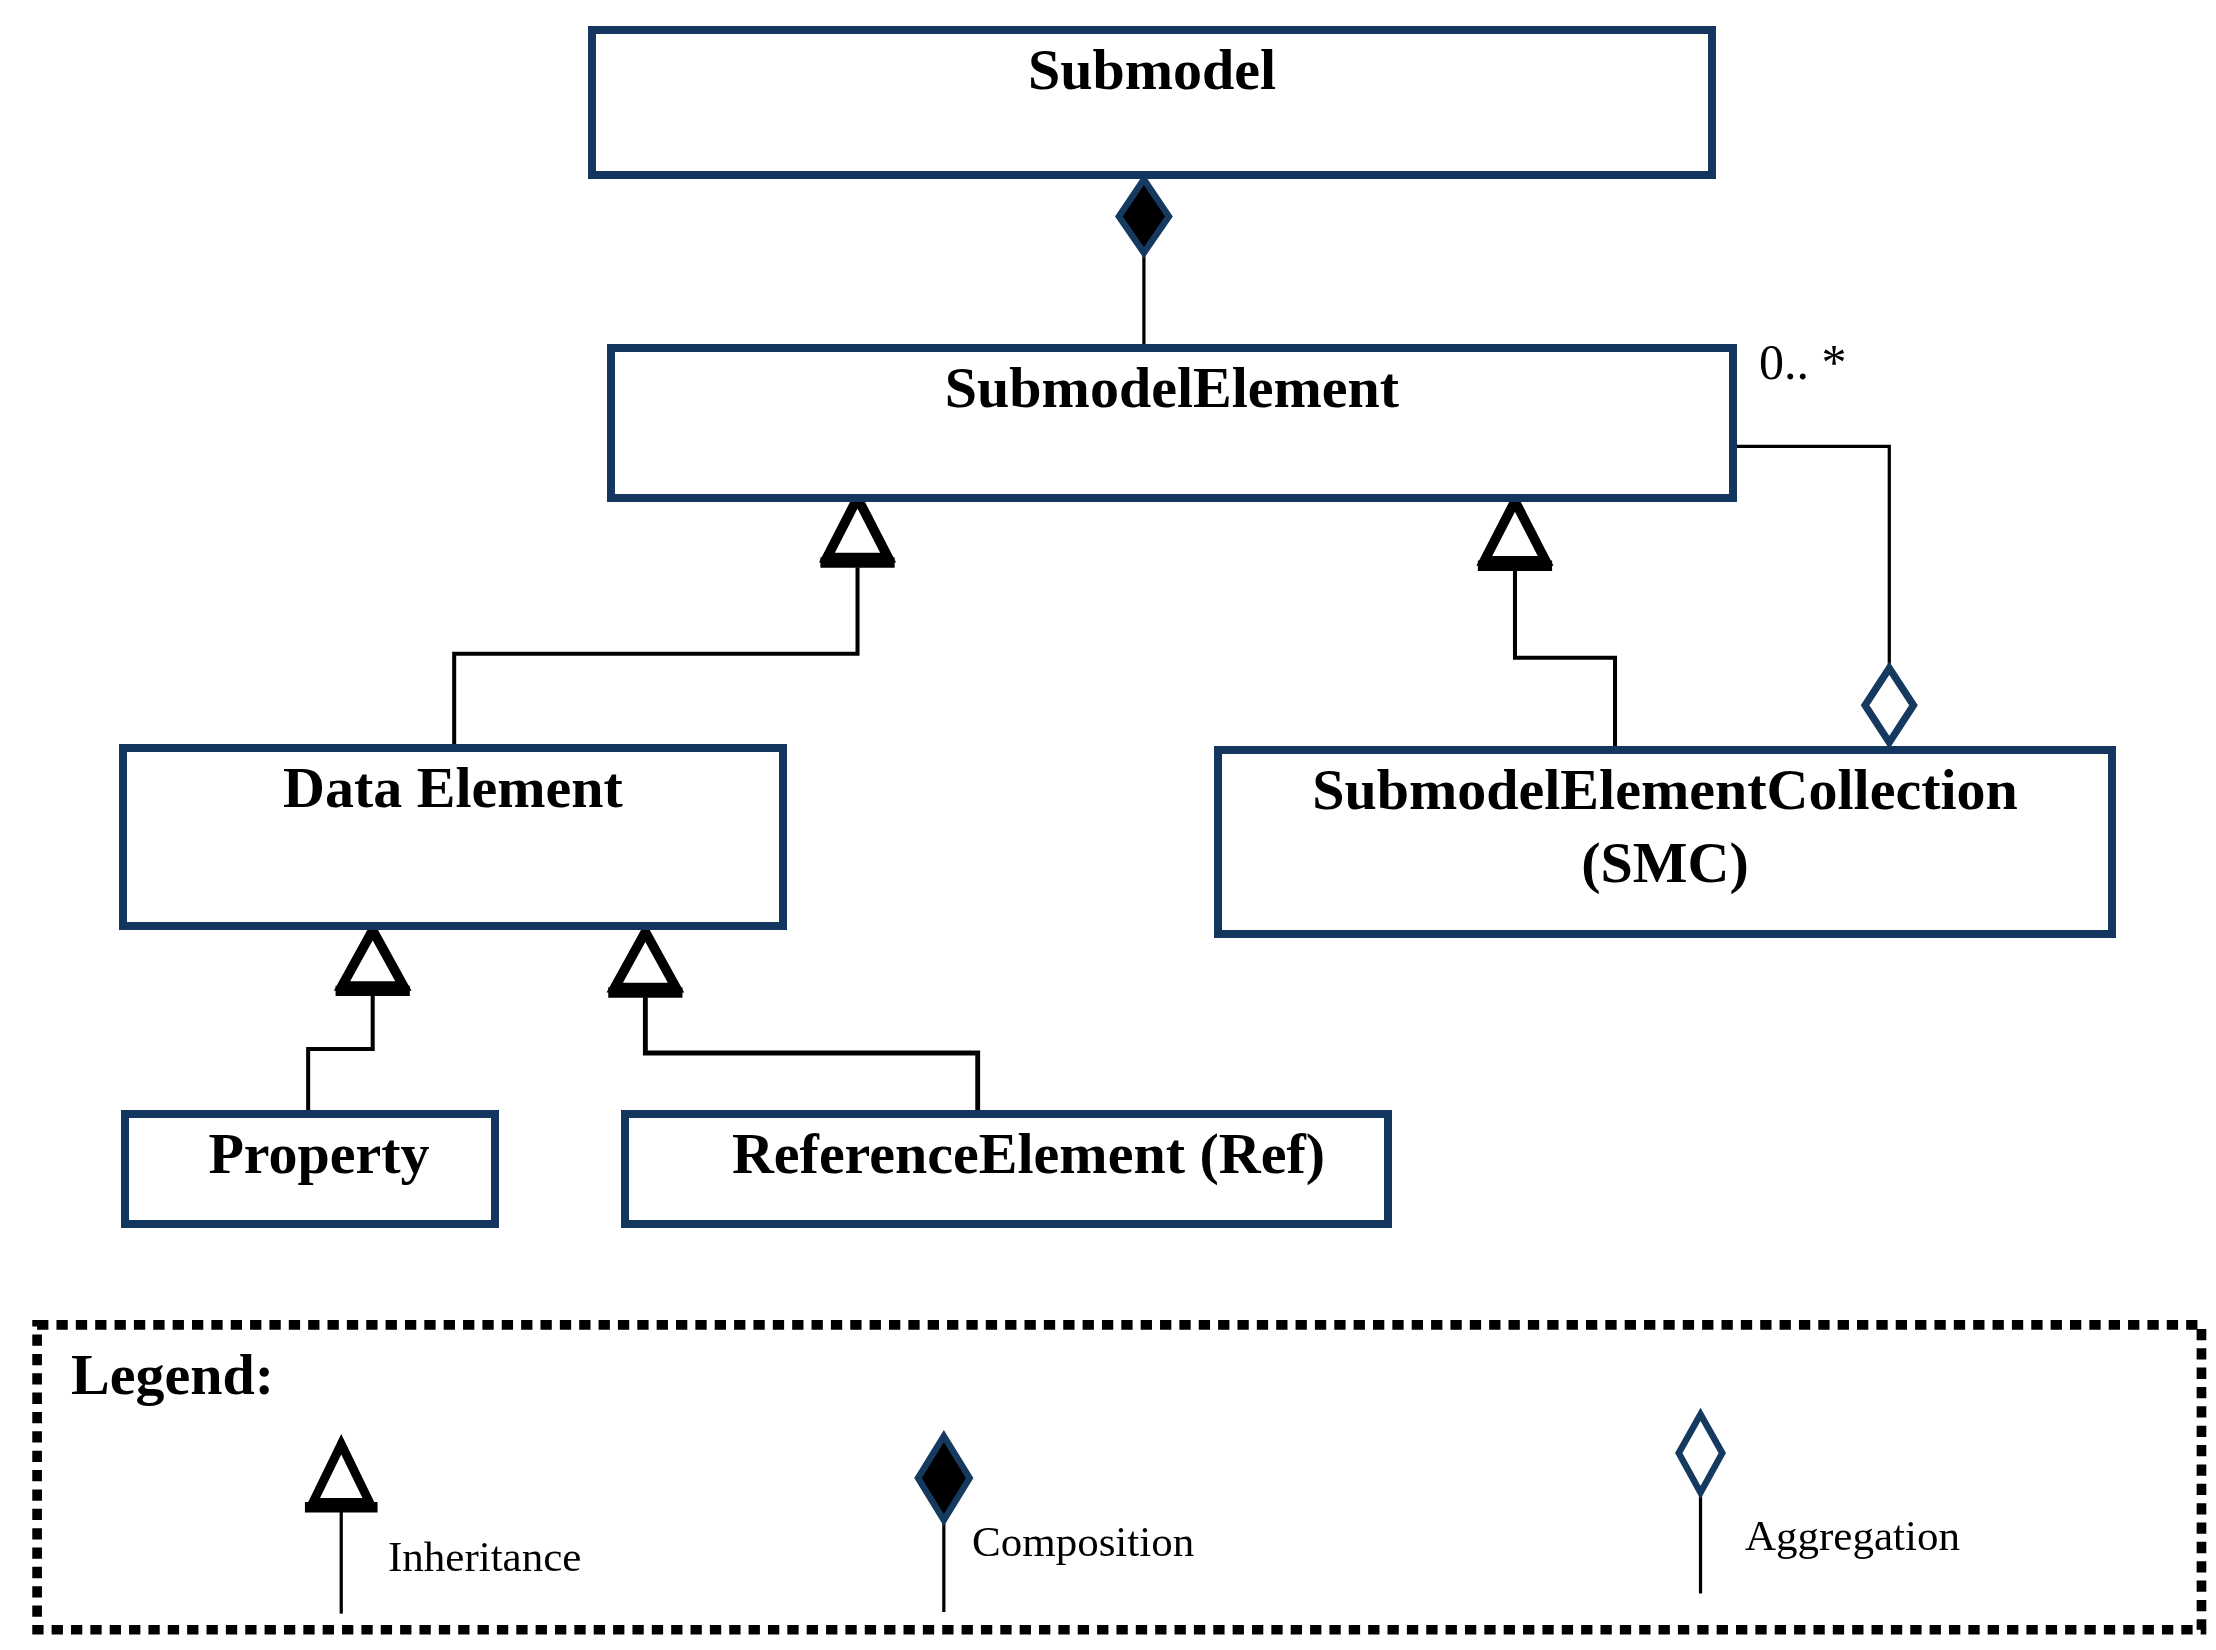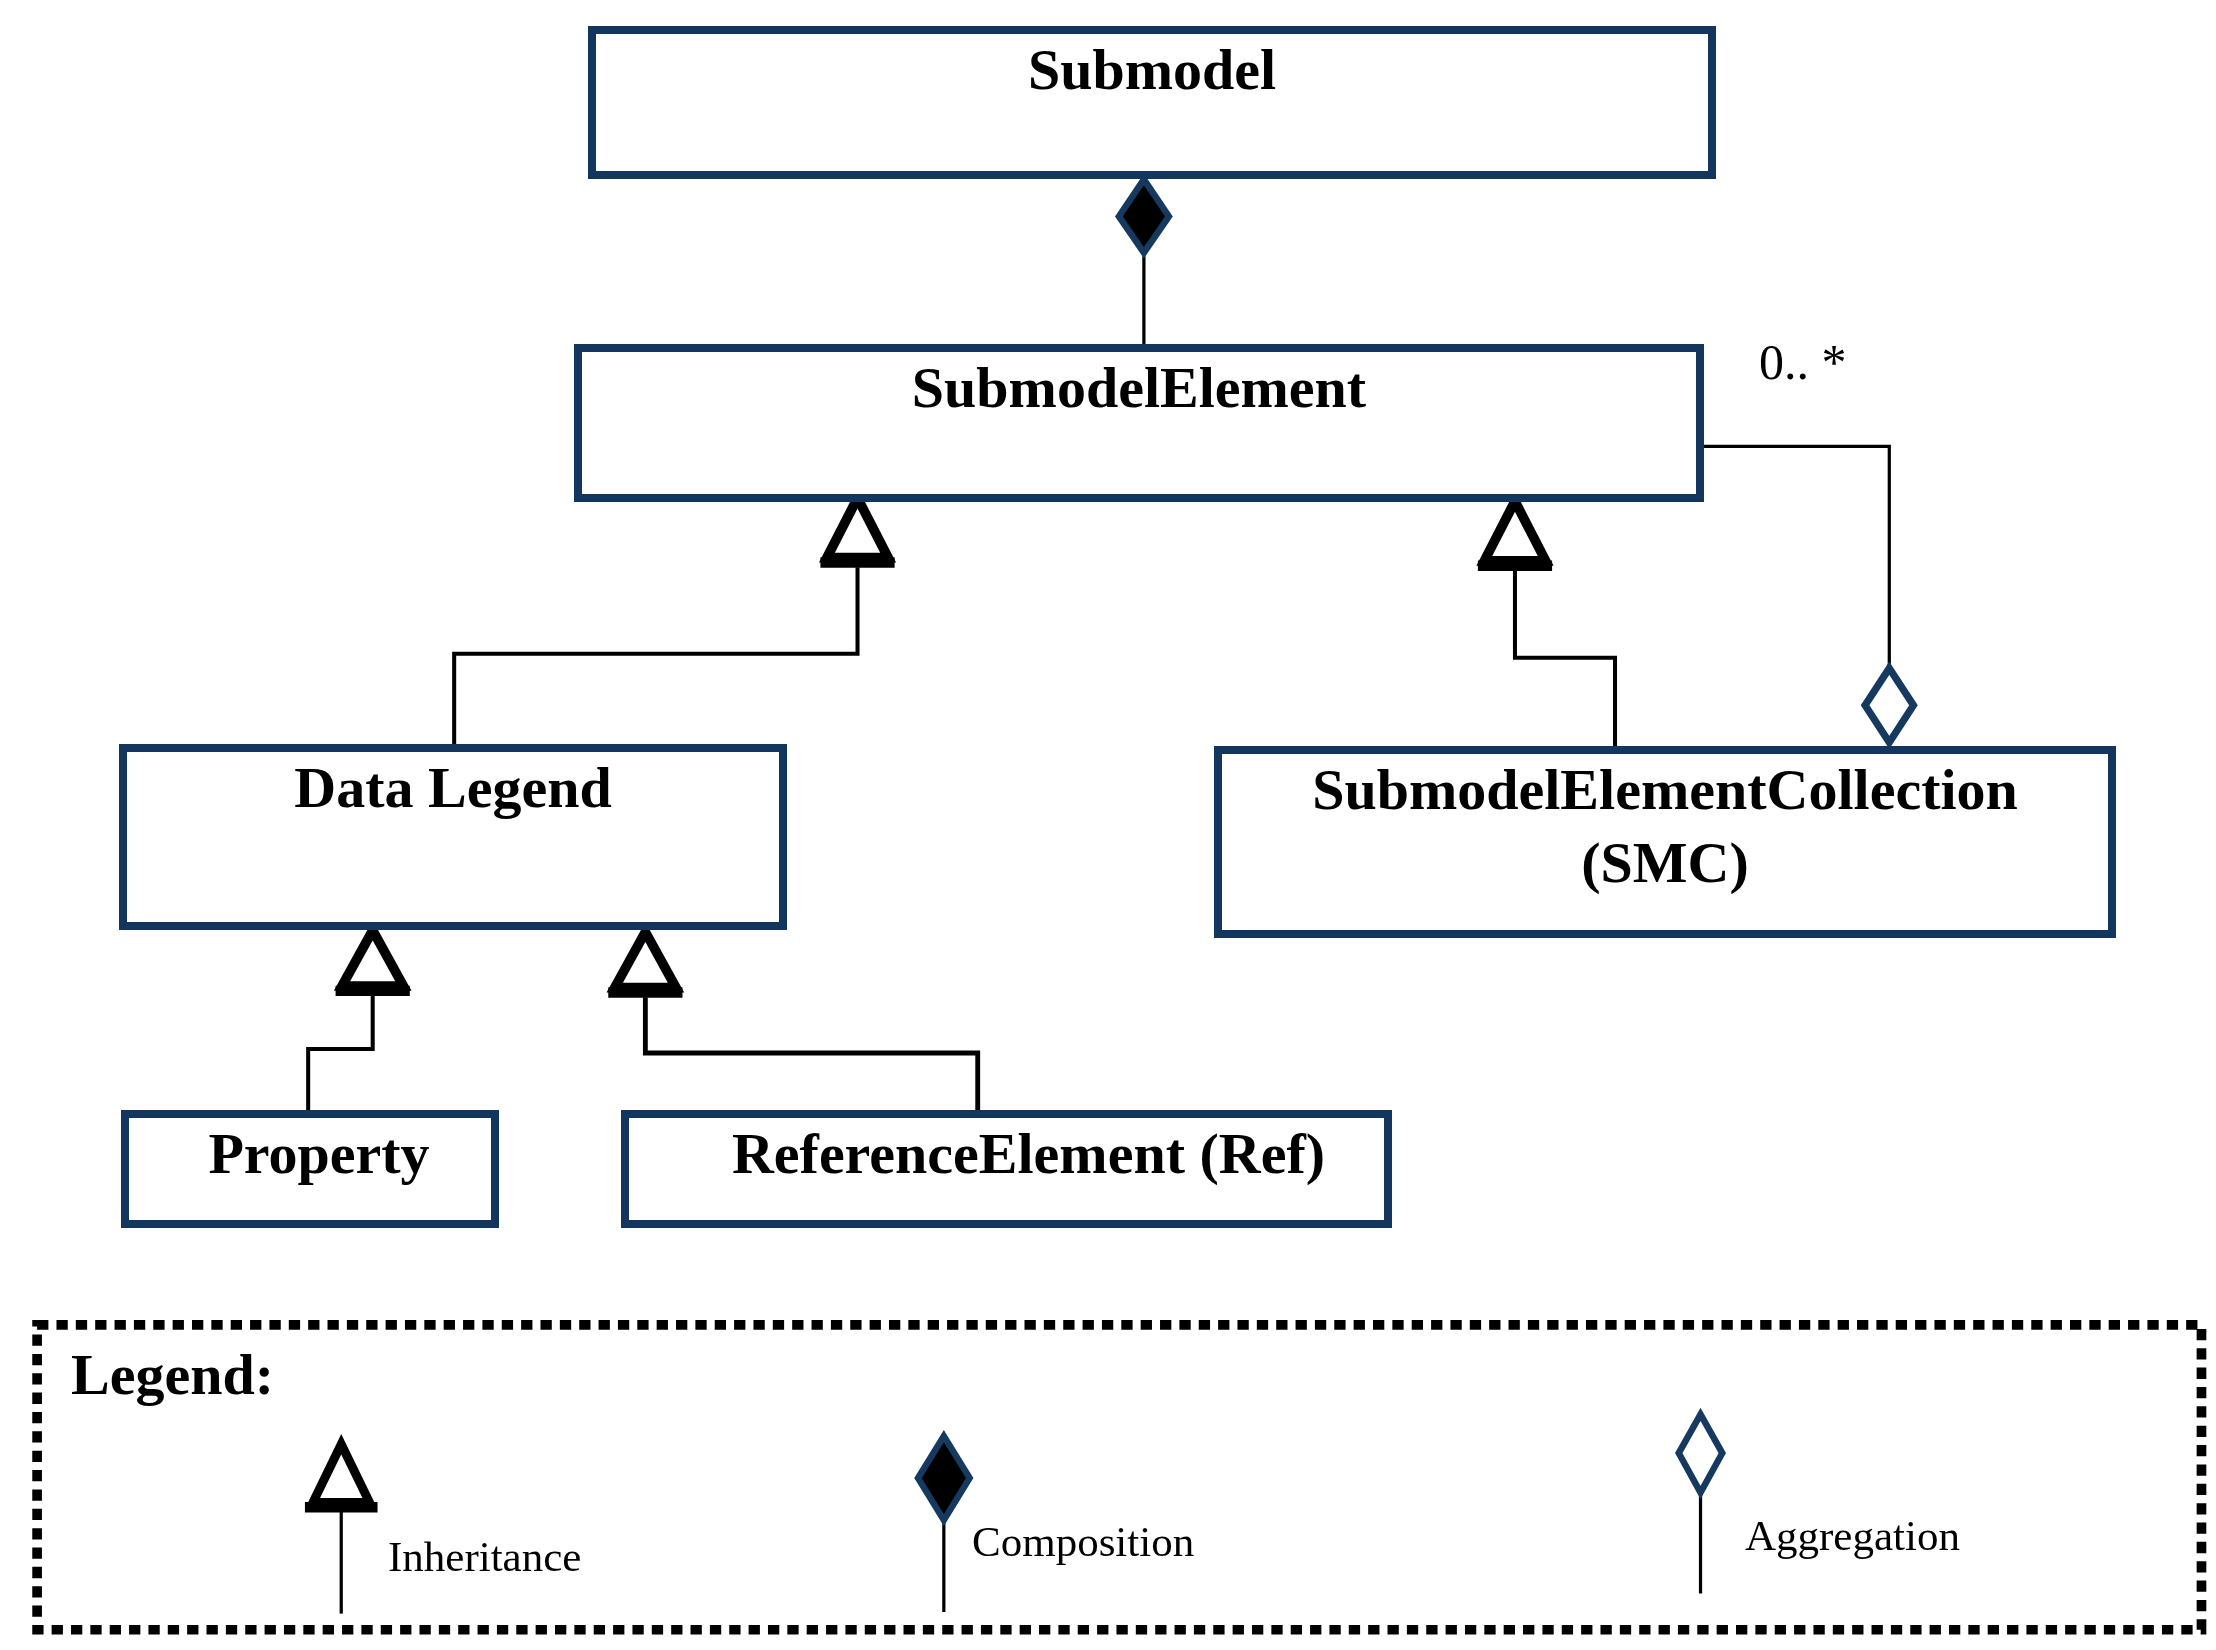--- a/index.html
+++ b/index.html
@@ -106,26 +106,26 @@
     <g>
       <line x1="2108" y1="1850" x2="2108" y2="1975" stroke="var(--c-connector,#000)" stroke-width="4"></line>
       <polygon points="2108,1753 2135,1801 2108,1850 2081,1801" style="fill:var(--c-aggregation-fill,#fff);stroke:var(--c-diamond-border,#16395F);stroke-width:8"></polygon>
     </g>
   </svg>
 
   <div class="uml-box" style="left:588px; top:26px; width:1128px; height:153px;">
     <span>Submodel</span>
   </div>
 
-  <div class="uml-box" style="left:574px; top:344px; width:1130px; height:158px;">
+  <div class="uml-box" style="left:607px; top:344px; width:1130px; height:158px;">
     <span>SubmodelElement</span>
   </div>
 
   <div class="uml-box" style="left:119px; top:744px; width:668px; height:186px;">
-    <span>Data Legend</span>
+    <span>Data Element</span>
   </div>
 
   <div class="uml-box" style="left:1214px; top:746px; width:902px; height:192px;">
     <span>SubmodelElementCollection</span>
     <span>(SMC)</span>
   </div>
 
   <div class="uml-box" style="left:121px; top:1110px; width:378px; height:118px;padding-left:18px;">
     <span>Property</span>
   </div>

